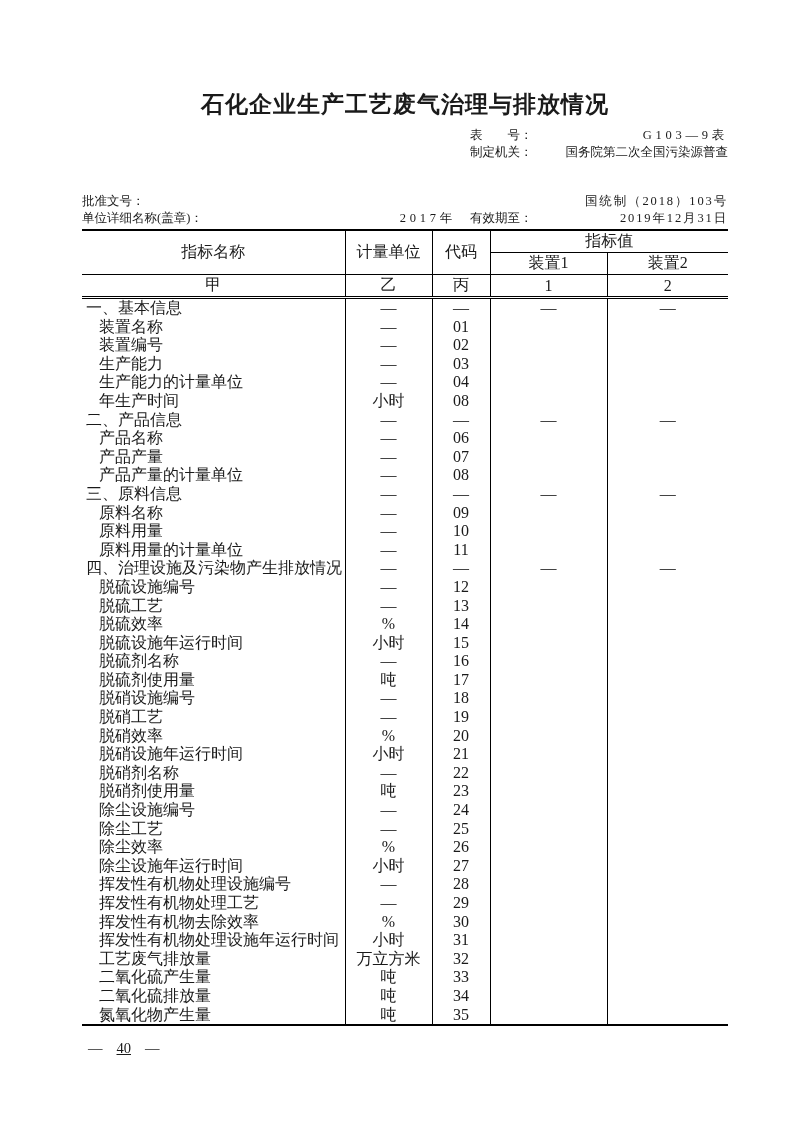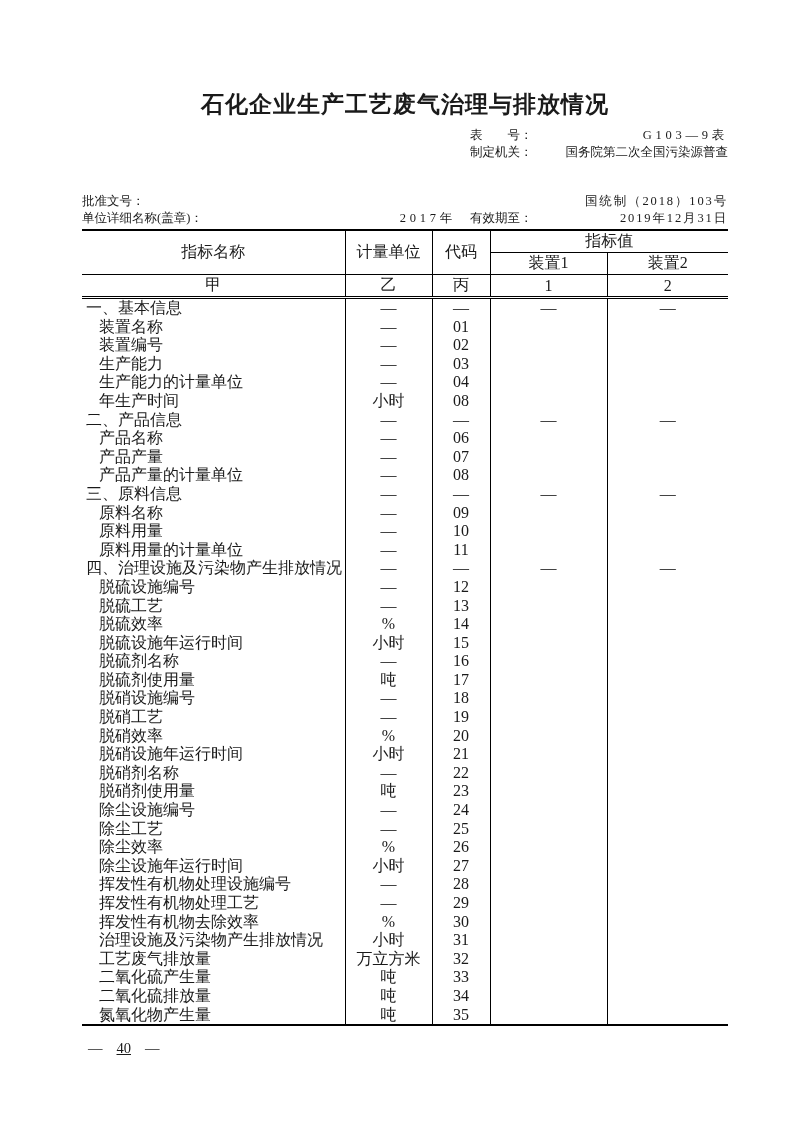--- a/index.html
+++ b/index.html
@@ -413,21 +413,21 @@
 
           <tr>
             <td class="c-name">挥发性有机物去除效率</td>
             <td class="c-unit v">%</td>
             <td class="c-code v">30</td>
             <td class="c-val v"></td>
             <td class="c-val v"></td>
           </tr>
 
           <tr>
-            <td class="c-name">治理设施及污染物产生排放情况</td>
+            <td class="c-name">挥发性有机物处理设施年运行时间</td>
             <td class="c-unit v">小时</td>
             <td class="c-code v">31</td>
             <td class="c-val v"></td>
             <td class="c-val v"></td>
           </tr>
 
           <tr>
             <td class="c-name">工艺废气排放量</td>
             <td class="c-unit v">万立方米</td>
             <td class="c-code v">32</td>

